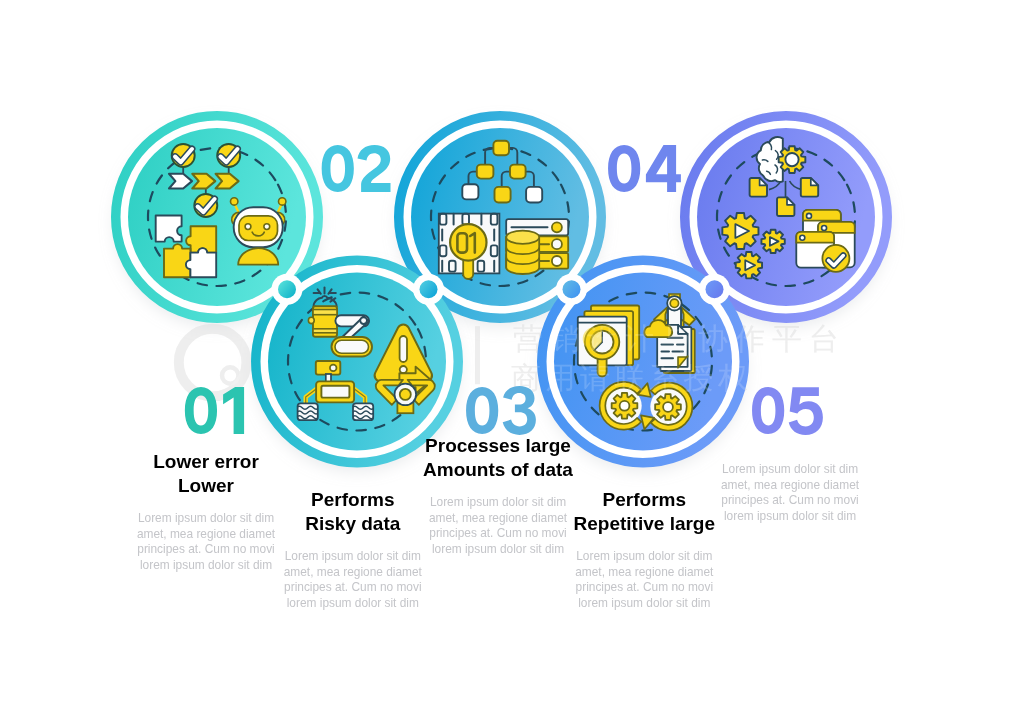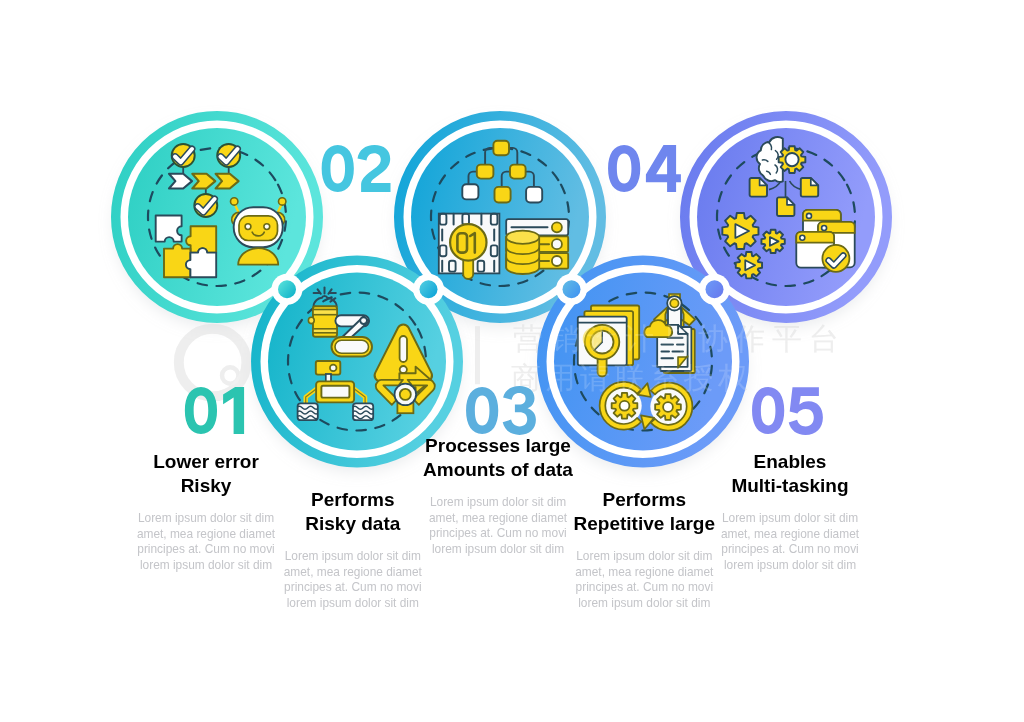--- a/index.html
+++ b/index.html
@@ -427,21 +427,21 @@
       <g transform="translate(608,145)">
         <path d="M16.15,0 C26.45,0 32.25,9.1 32.25,23.5 C32.25,37.9 26.45,47 16.15,47 C5.85,47 0.05,37.9 0.05,23.5 C0.05,9.1 5.85,0 16.15,0 Z M16.15,8.6 C11.25,8.6 8.85,13.9 8.85,23.5 C8.85,33.1 11.25,38.4 16.15,38.4 C21.05,38.4 23.45,33.1 23.45,23.5 C23.45,13.9 21.05,8.6 16.15,8.6 Z M59.099999999999994,47 L59.099999999999994,37.2 L37.9,37.2 L37.9,29.4 L55.5,0 L68.1,0 L68.1,29.2 L72.9,29.2 L72.9,37.2 L68.1,37.2 L68.1,47 Z M59.099999999999994,29.2 L59.099999999999994,11 L48.099999999999994,29.2 Z" fill="#6F86EE"></path>
       </g>
       <g transform="translate(752,387)">
         <path d="M16.15,0 C26.45,0 32.25,9.1 32.25,23.5 C32.25,37.9 26.45,47 16.15,47 C5.85,47 0.05,37.9 0.05,23.5 C0.05,9.1 5.85,0 16.15,0 Z M16.15,8.6 C11.25,8.6 8.85,13.9 8.85,23.5 C8.85,33.1 11.25,38.4 16.15,38.4 C21.05,38.4 23.45,33.1 23.45,23.5 C23.45,13.9 21.05,8.6 16.15,8.6 Z M40.5,0.2 L66.9,0.2 L66.9,9 L48.699999999999996,9 L47.3,17.6 C49.699999999999996,15.4 52.9,14.2 56.699999999999996,14.2 C65.5,14.2 70.9,20.8 70.9,30.4 C70.9,41 63.9,48 53.5,48 C44.699999999999996,48 38.699999999999996,43.4 36.699999999999996,35.6 L45.099999999999994,32.8 C46.3,37.2 49.3,39.5 53.599999999999994,39.5 C58.599999999999994,39.5 61.8,35.9 61.8,30.6 C61.8,25.3 58.699999999999996,21.9 53.8,21.9 C50.099999999999994,21.9 47.3,23.5 45.3,26.4 L37.699999999999996,24.6 Z" fill="#8289F2"></path>
       </g>
     </svg>
 
   <div class="txtblk" style="left:106px;top:450px;width:200px;">
     <div class="title" style="font-size:19px;">
-      <span>Lower error</span><br><span>Risky</span>
+      <span>Lower error</span><br><span>Lower</span>
     </div>
     <div class="body" style="font-size:11.9px;margin-top:12px;">
       <div>Lorem ipsum dolor sit dim</div>
       <div>amet, mea regione diamet</div>
       <div>principes at. Cum no movi</div>
       <div>lorem ipsum dolor sit dim</div>
     </div>
   </div>
   <div class="txtblk" style="left:252.8px;top:488px;width:200px;">
     <div class="title" style="font-size:19px;">
@@ -470,23 +470,20 @@
       <span>Performs</span><br><span>Repetitive large</span>
     </div>
     <div class="body" style="font-size:11.9px;margin-top:12px;">
       <div>Lorem ipsum dolor sit dim</div>
       <div>amet, mea regione diamet</div>
       <div>principes at. Cum no movi</div>
       <div>lorem ipsum dolor sit dim</div>
     </div>
   </div>
   <div class="txtblk" style="left:690px;top:450px;width:200px;">
-    <div class="title" style="font-size:19px;">
-      <span>Enables</span><br><span>Multi-tasking</span>
-    </div>
     <div class="body" style="font-size:11.9px;margin-top:12px;">
       <div>Lorem ipsum dolor sit dim</div>
       <div>amet, mea regione diamet</div>
       <div>principes at. Cum no movi</div>
       <div>lorem ipsum dolor sit dim</div>
     </div>
   </div>
 </div>
 
 </body></html>

